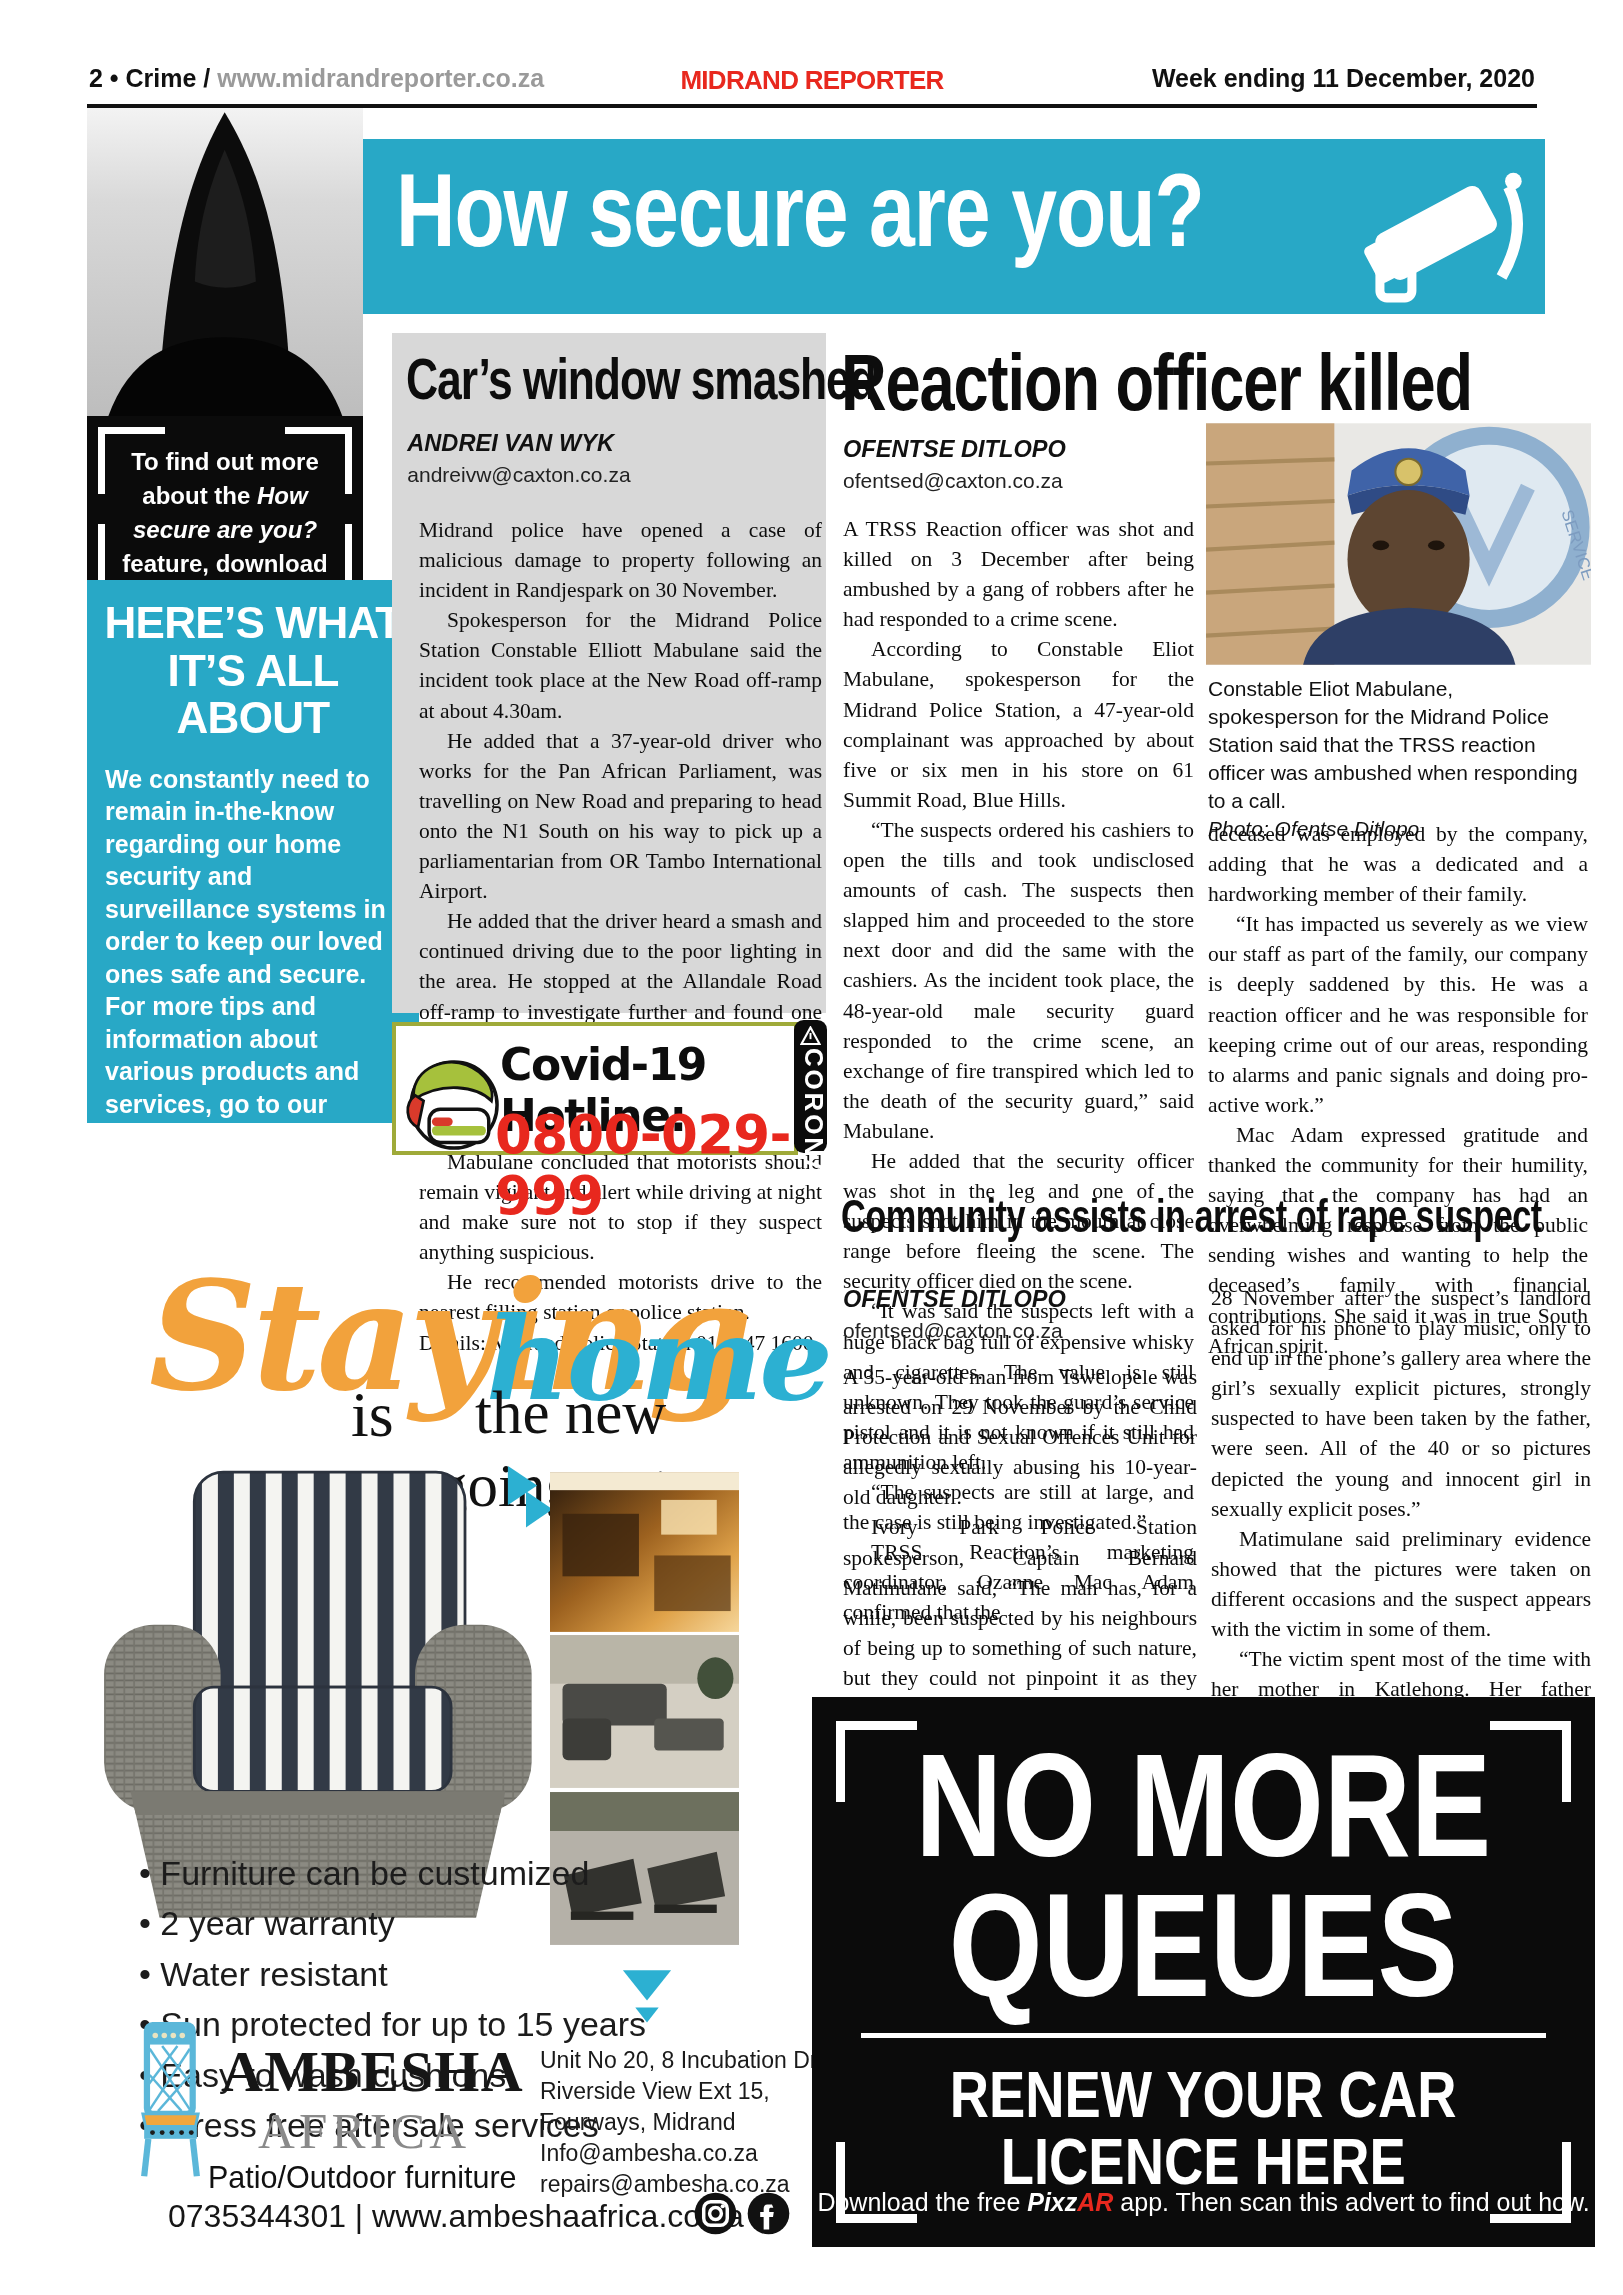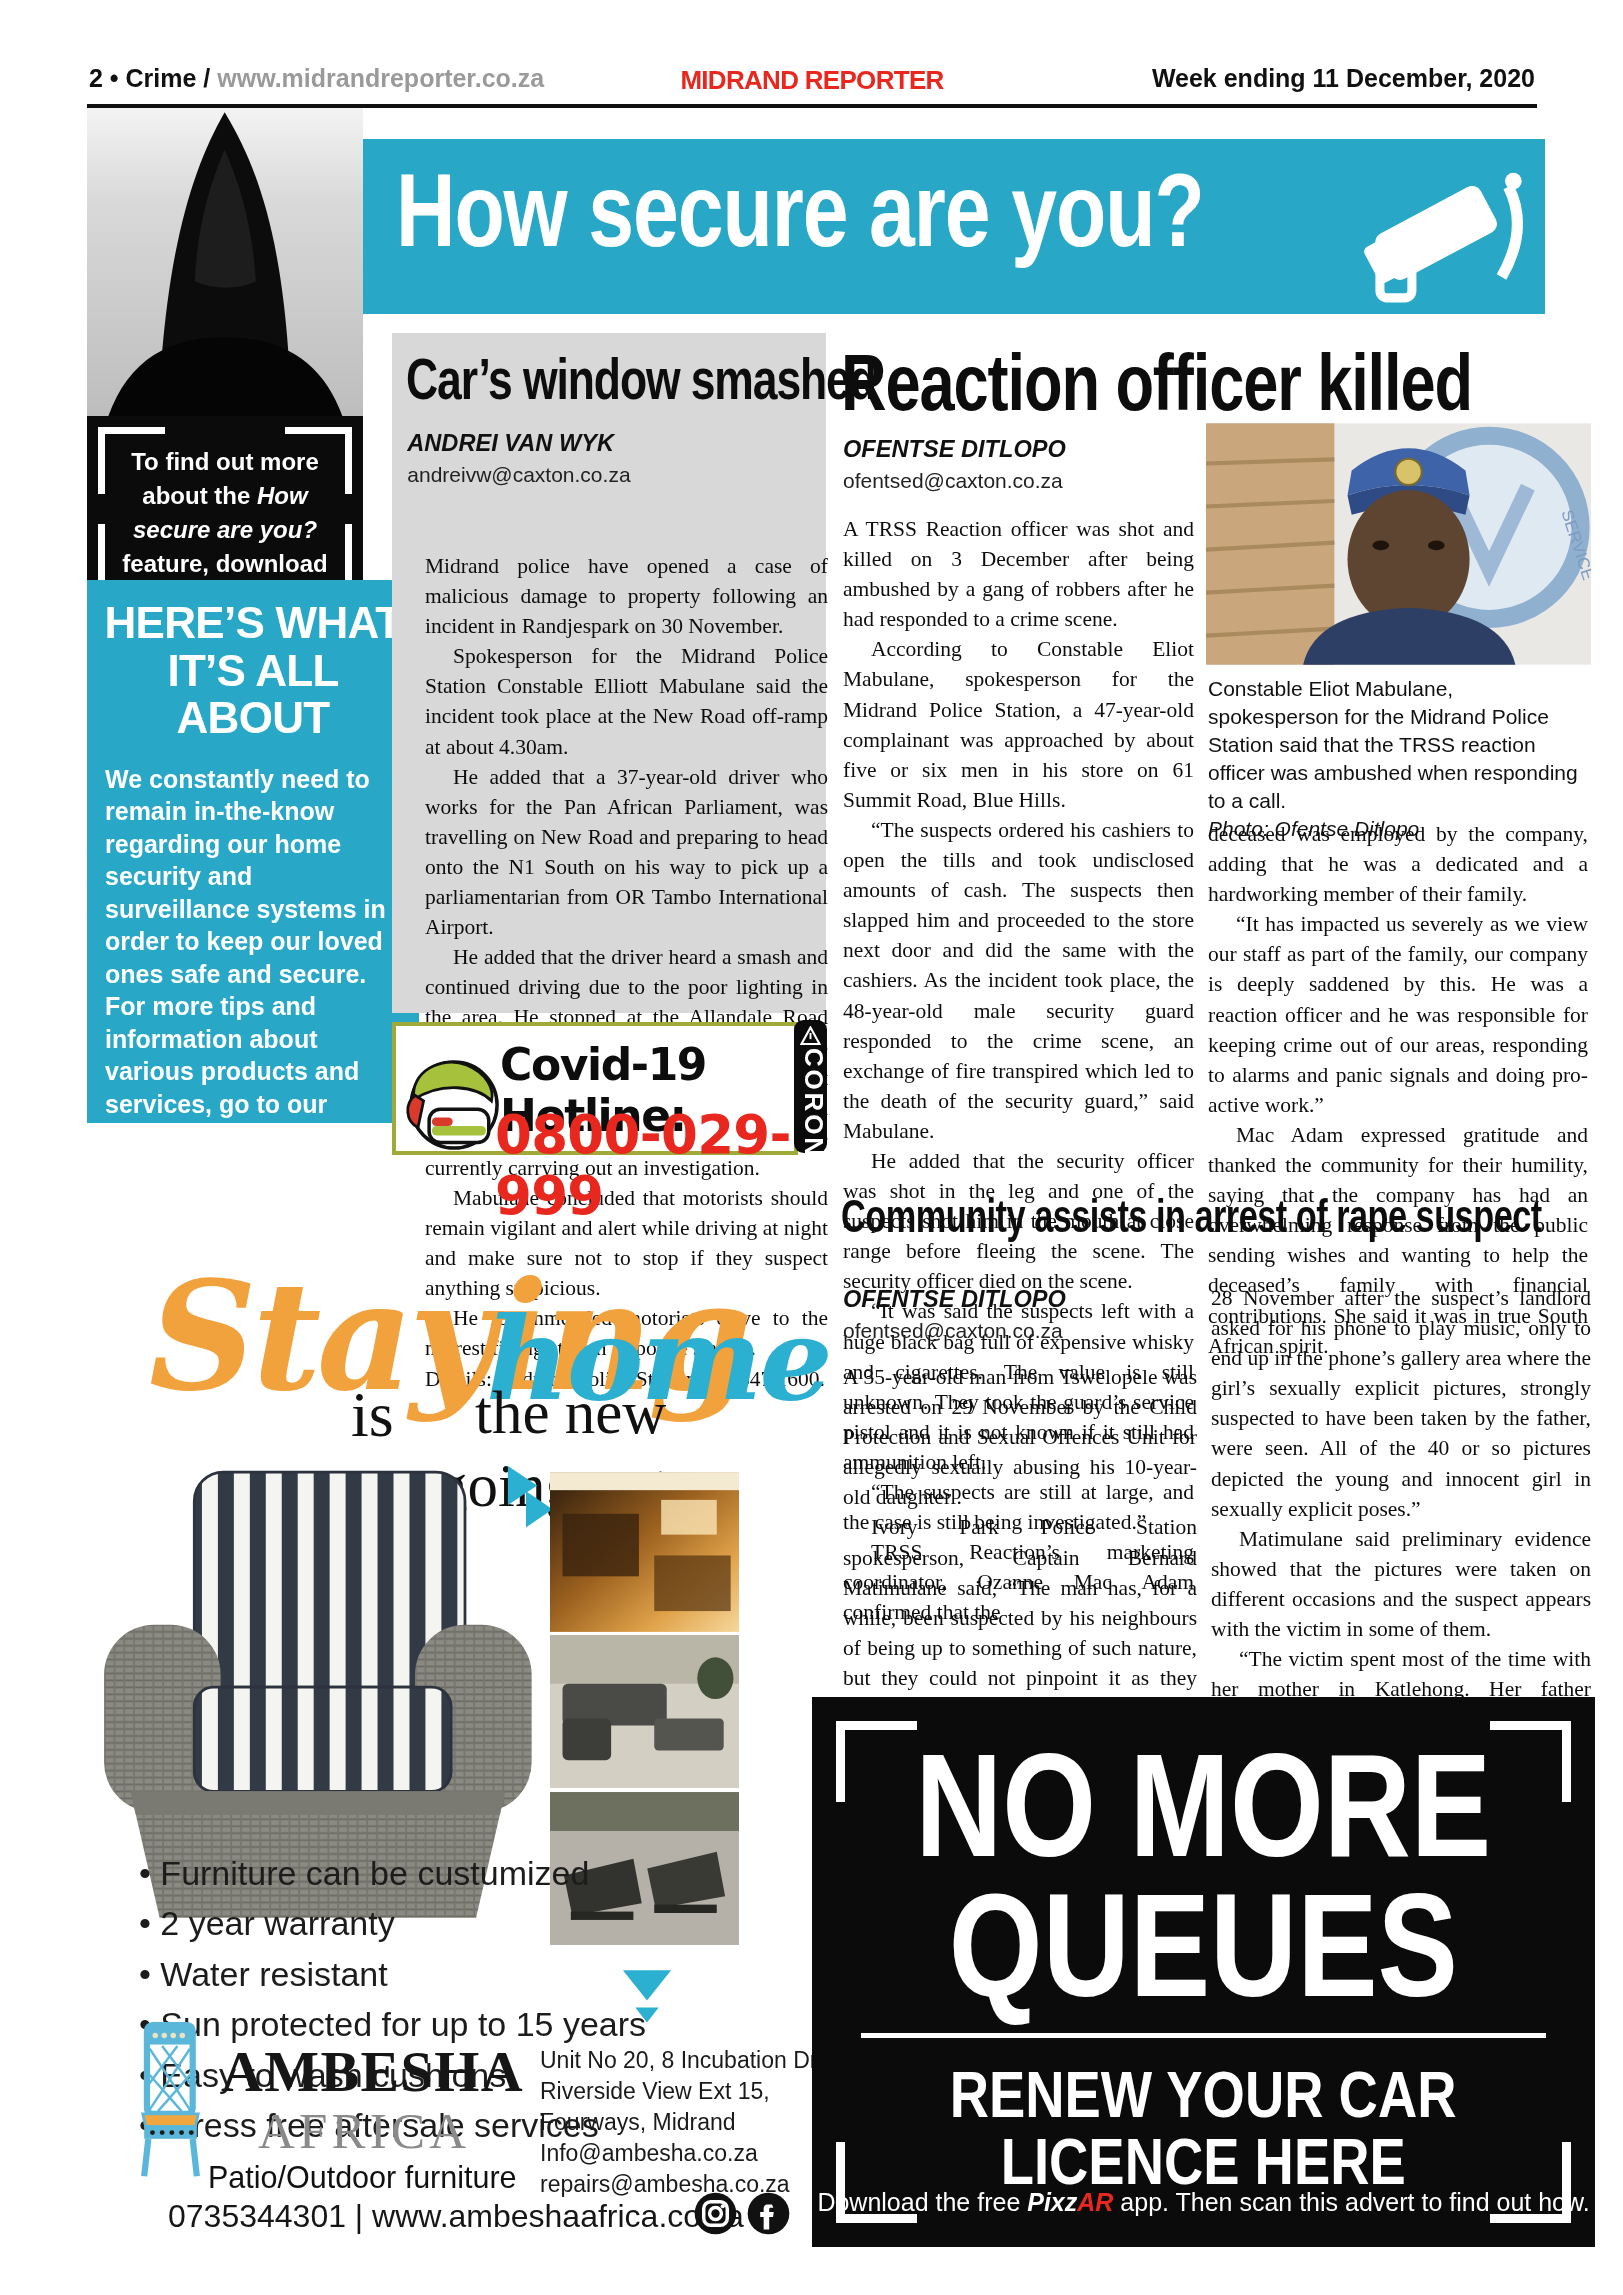--- a/index.html
+++ b/index.html
@@ -135,21 +135,21 @@
       <p style="margin:0;"><span>You can also shop online for the latest tools to assist in keeping you safe.</span></p>
     </div>
   </div>
 
   <div class="abs graypanel" style="left:392px;top:333px;width:434px;height:680px;">
     <div class="abs" style="left:14px;top:12.5px;">
       <span class="headline cond" style="font-size:57px;transform:scaleX(.78);">Car’s window smashed</span>
     </div>
     <div class="abs byline" style="left:15.3px;top:97px;">ANDREI VAN WYK</div>
     <div class="abs email" style="left:15.3px;top:126px;">andreivw@caxton.co.za</div>
-    <div class="abs body-col serif" style="left:33px;top:182px;width:403px;margin-top:36px;">
+    <div class="abs body-col serif" style="left:27px;top:182px;width:403px;">
       <p>Midrand police have opened a case of malicious damage to property following an incident in Randjespark on 30 November.</p>
       <p class="ind">Spokesperson for the Midrand Police Station Constable Elliott Mabulane said the incident took place at the New Road off-ramp at about 4.30am.</p>
       <p class="ind">He added that a 37-year-old driver who works for the Pan African Parliament, was travelling on New Road and preparing to head onto the N1 South on his way to pick up a parliamentarian from OR Tambo International Airport.</p>
       <p class="ind">He added that the driver heard a smash and continued driving due to the poor lighting in the area. He stopped at the Allandale Road off-ramp to investigate further and found one of the car’s window’s had been smashed but nothing had been stolen. The driver opened a case with Midrand police and they are currently carrying out an investigation.</p>
       <p class="ind">Mabulane concluded that motorists should remain vigilant and alert while driving at night and make sure not to stop if they suspect anything suspicious.</p>
       <p class="ind">He recommended motorists drive to the nearest filling station or police station.</p>
       <p>Details: Midrand Police Station 011 347 1600.</p>
     </div>
   </div>
 

